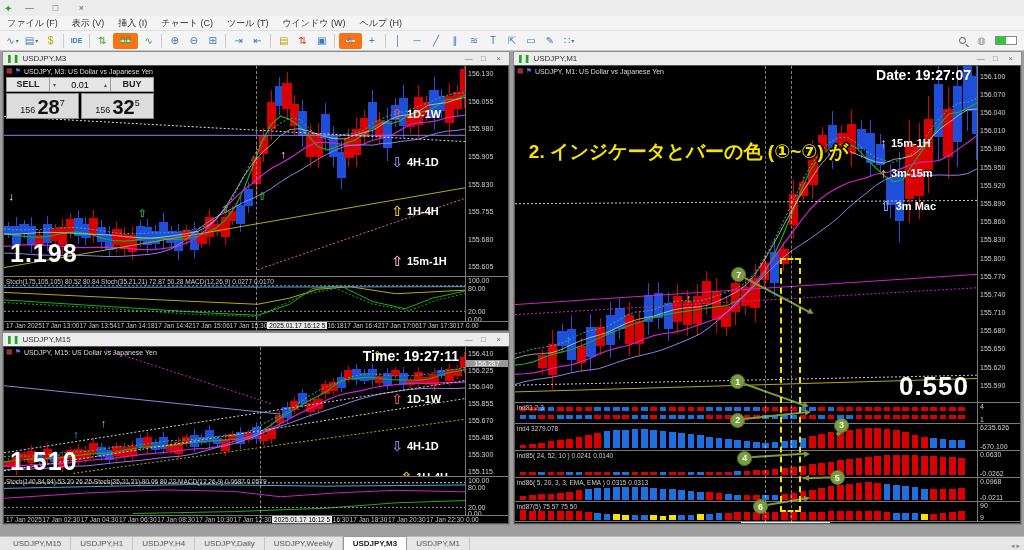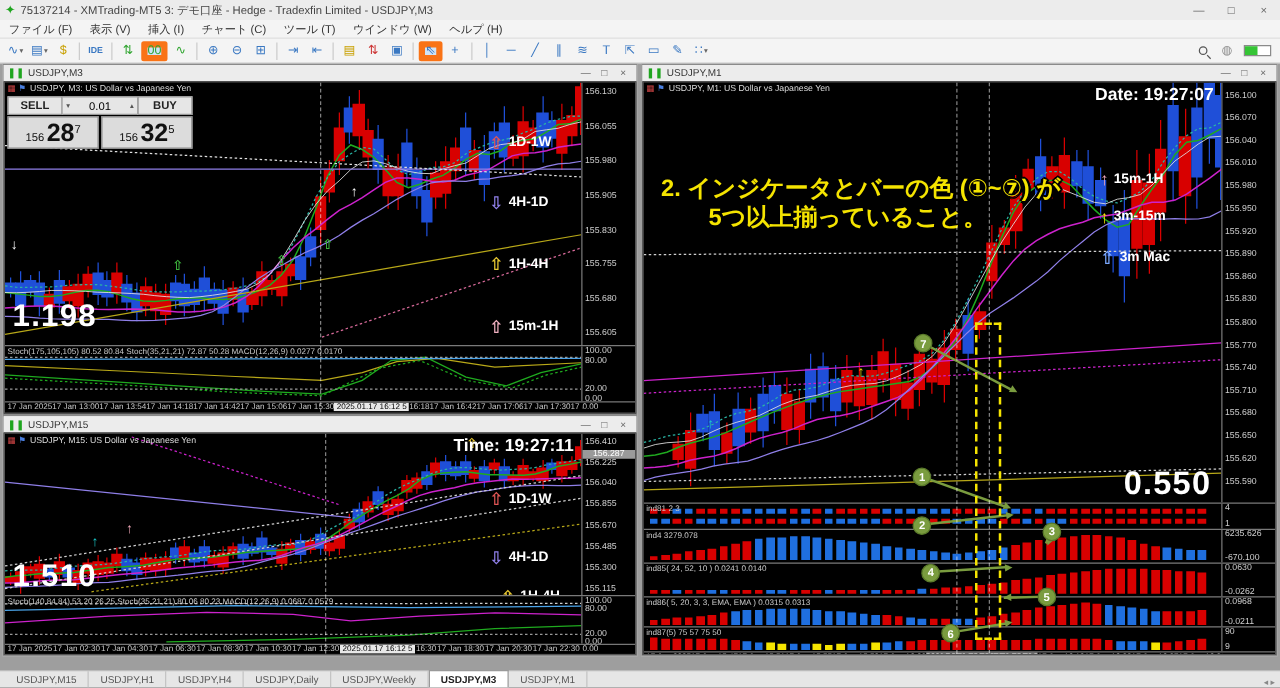--- a/index.html
+++ b/index.html
@@ -10,21 +10,21 @@
   
   .titlebar { height:16px; background:#ececec; display:flex; align-items:center; font-size:9px; color:#444; padding-left:4px; flex:0 0 auto;}
   .titlebar .logo { color:#1fa51f; font-size:10px; margin-right:4px; }
   .titlebar .t { flex:1; white-space:nowrap; overflow:hidden; }
   .wbtns { display:flex; }
   .wbtn { width:26px; text-align:center; color:#666; font-size:9px; line-height:16px; }
   .menubar { height:15px; background:#f4f4f4; display:flex; align-items:center; font-size:9px; color:#333; flex:0 0 auto; border-bottom:1px solid #e0e0e0;}
   .menuitem { padding:0 7px; line-height:15px; }
   .toolbar { height:20px; background:#f4f4f4; display:flex; align-items:center; padding:0 3px; flex:0 0 auto; border-bottom:1px solid #c8c8c8;}
   .tbtn { min-width:17px; height:16px; display:flex; align-items:center; justify-content:center; font-size:10px; color:#3a78c2; border-radius:2px; margin:0 1px; }
-  .tbtn.active { background:#cfe4f7; border:5px solid #f97316;text-align:right; }
+  .tbtn.active { background:#cfe4f7; border:7px solid #f97316;text-align:right; }
   .tbtn.y { color:#c8a000; } .tbtn.g { color:#2fa52f; } .tbtn.rg { color:#cc3333; }
   .tbtn.txt { font-size:7px; font-weight:bold; color:#3a78c2; letter-spacing:0; }
   .tsep { width:1px; height:14px; background:#cccccc; margin:0 3px; }
   .tspring { flex:1; }
   .drop { font-size:6px; color:#666; margin-left:1px; }
   .magnifier { width:7px; height:7px; border:1.3px solid #555; border-radius:50%; position:relative; }
   .magnifier:after { content:""; position:absolute; width:4px; height:1.3px; background:#555; transform:rotate(45deg); left:5px; top:7px; }
   .conn-batt { width:22px; height:9px; border:1px solid #8a8a8a; background:#fff; display:flex; margin:0 4px; }
   .conn-batt i { width:10px; background:#35c435; }
 
@@ -84,21 +84,20 @@
   .scell.wide { width:160px; }
   .sig { display:flex; align-items:flex-end; gap:1px; margin-right:3px;}
   .sig i { width:2px; background:#2fa52f; display:block;}
 </style>
 </head>
 <body>
 
 <div id="app">
   <div class="titlebar">
     <span class="logo">✦</span>
-    <span class="t">75137214 - XMTrading-MT5 3: デモ口座 - Hedge - Tradexfin Limited - USDJPY,M3</span>
     <span class="wbtns">
       <span class="wbtn">—</span>
       <span class="wbtn">□</span>
       <span class="wbtn">×</span>
     </span>
   </div>
   <div class="menubar">
       <span class="menuitem">ファイル (F)</span>
       <span class="menuitem">表示 (V)</span>
       <span class="menuitem">挿入 (I)</span>
@@ -1082,21 +1081,20 @@
               <div class="stage" style="left: 79%; top: 40%;">
                 <span class="arr" style="color: rgb(122, 168, 255);">⇧</span>
                 <span>3m Mac</span>
               </div>
               <span class="marker" style="left: 11%; top: 80%; color: rgb(24, 200, 200);">↑</span>
               <span class="marker" style="left: 37%; top: 68%; color: rgb(245, 228, 0);">↑</span>
               <div class="bigval" style="right: 8px; bottom: 0px; font-size: 26px;">0.550</div>
               <div class="timecap" style="top: 1px; right: 6px; font-size: 14px;">Date: 19:27:07</div>
               <div class="annot" style="left: 3%; top: 22%;">
                 <div>2. インジケータとバーの色 (①~⑦) が</div>
-                <div class="l2">5つ以上揃っていること。</div>
               </div>
             </div>
             <div class="pscale">
               <span class="pl" style="top: 2%;">156.100</span>
               <span class="pl" style="top: 7.41176%;">156.070</span>
               <span class="pl" style="top: 12.8235%;">156.040</span>
               <span class="pl" style="top: 18.2353%;">156.010</span>
               <span class="pl" style="top: 23.6471%;">155.980</span>
               <span class="pl" style="top: 29.0588%;">155.950</span>
               <span class="pl" style="top: 34.4706%;">155.920</span>

